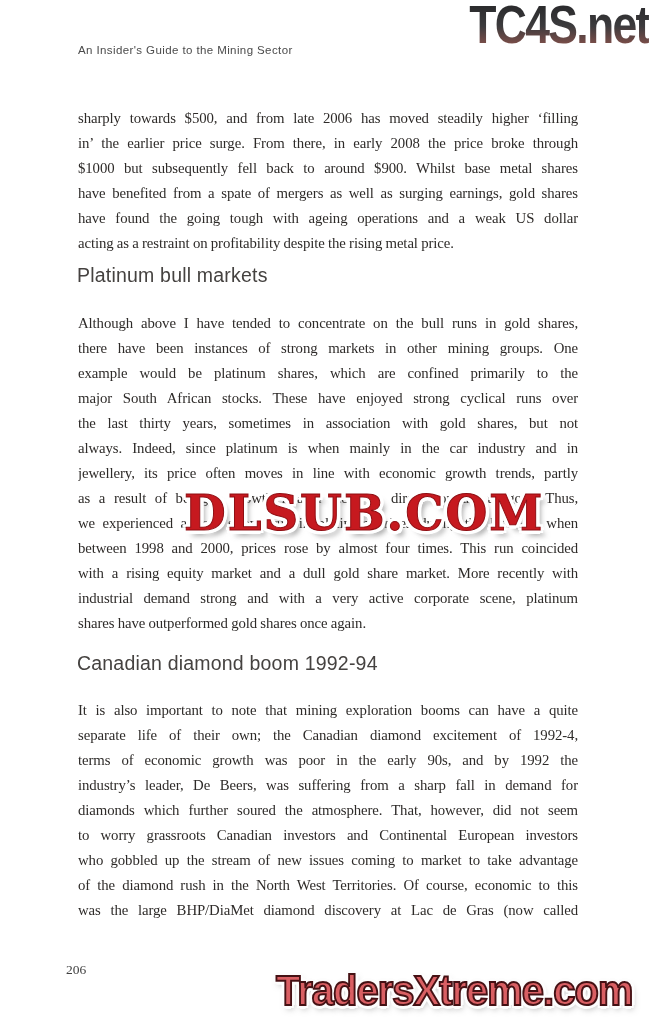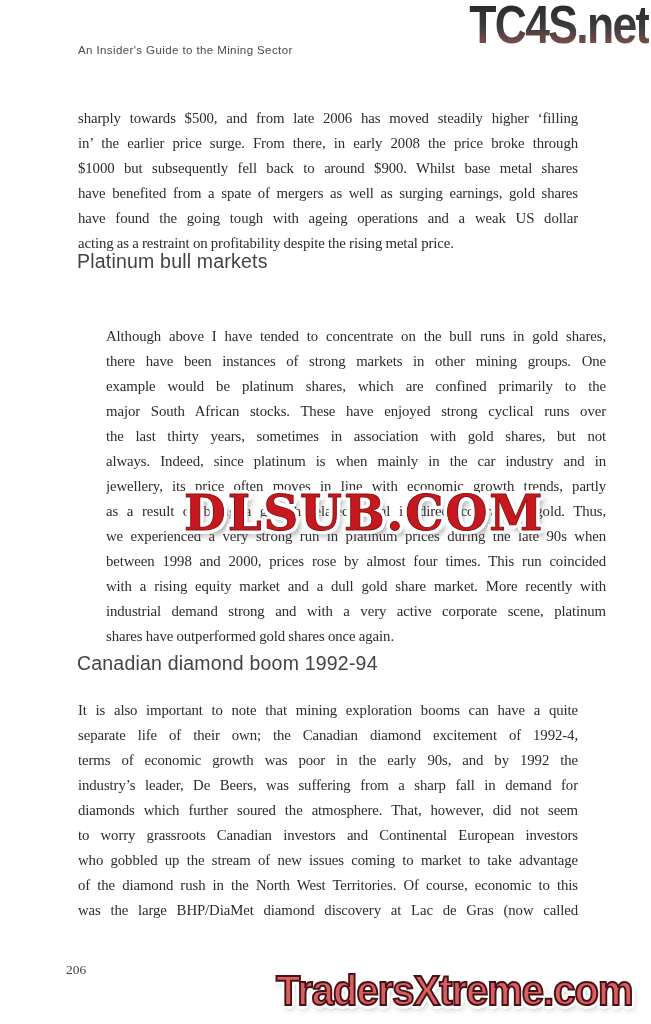--- a/index.html
+++ b/index.html
@@ -29,29 +29,29 @@
   
   .bodytext {
     position:absolute; left:78px; width:500px;
     font-size:14.8px; line-height:25px; color:#2e2b29;
     letter-spacing:-0.1px; word-spacing:-0.3px;
   }
   .line { height:25px; overflow:hidden; text-align:justify; text-align-last:justify; }
   .lastline { text-align-last:left; }
 
   .para1 { top:97px;margin-top:9px; }
-  .para2 { top:324px;margin-left:28px; }
+  .para2 { top:311px; }
   .para3 { top:698px; }
 
   .heading {
     position:absolute; left:77px; margin:0;
     font-family:"Liberation Sans",sans-serif; font-weight:400;
     font-size:19.5px; color:#454240; letter-spacing:0.2px; line-height:24px;
   }
-  .heading1 { top:249px; }
+  .heading1 { top:263px; }
   .heading2 { top:651px; }
 
   
   .dlsub {
     position:absolute; left:184px; top:490px;
     font-family:"DejaVu Serif",serif; font-weight:700;
     font-size:48px; line-height:46px; letter-spacing:2px;
     color:#c6191f; -webkit-text-stroke:1px #8e0d12;
     text-shadow:
       -3px -3px 0 #fff, 3px -3px 0 #fff, -3px 3px 0 #fff, 3px 3px 0 #fff,

